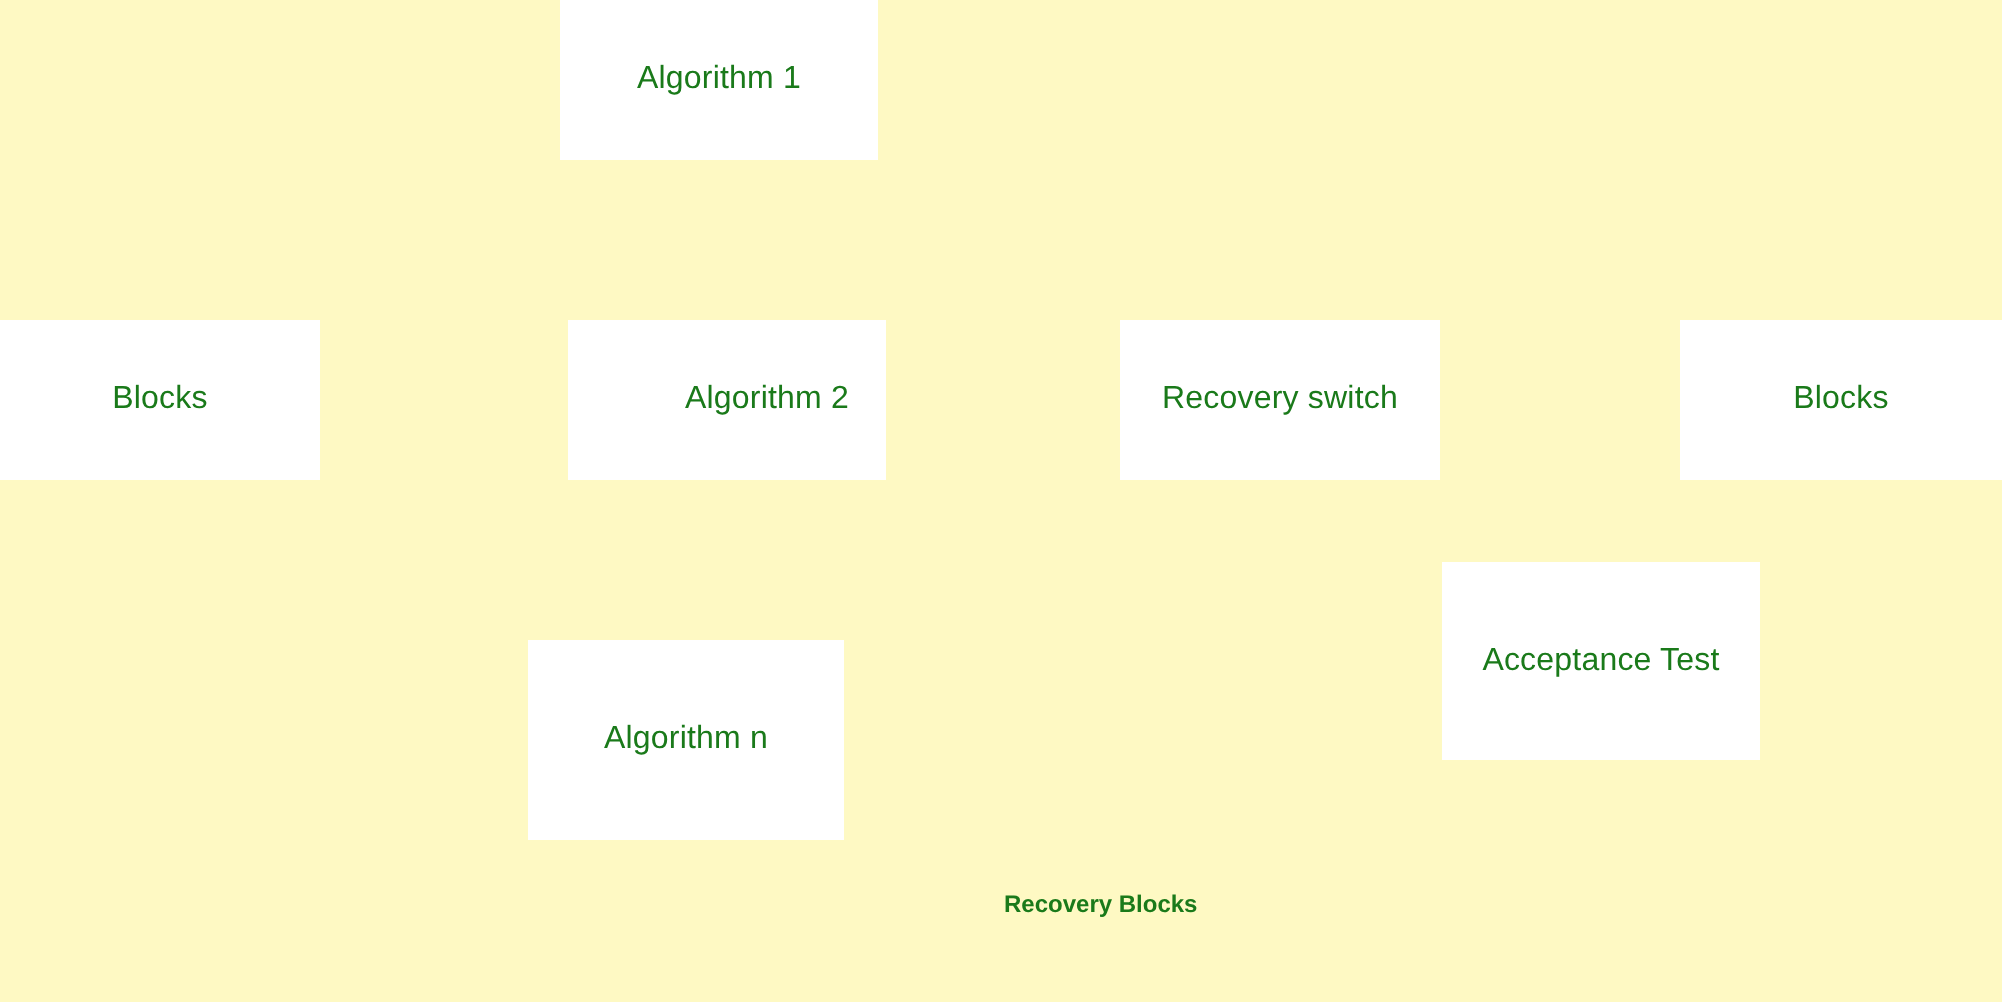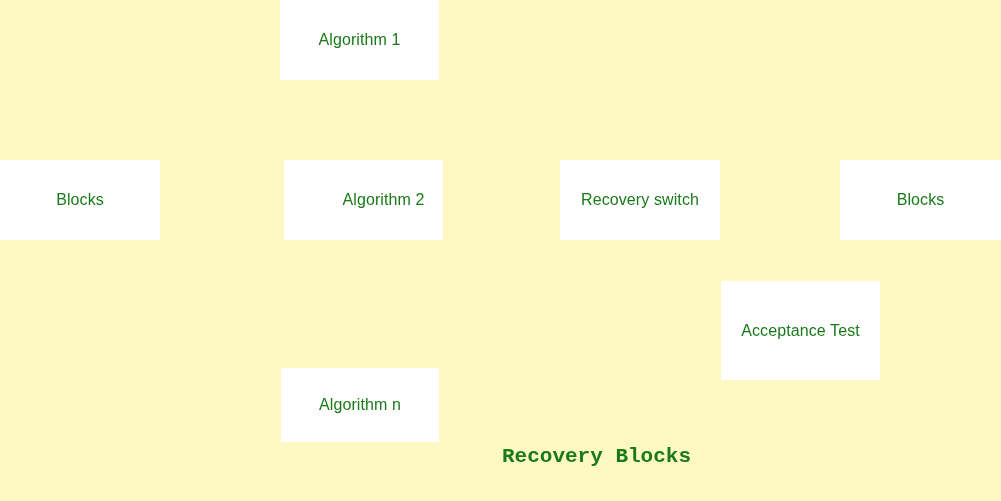--- a/index.html
+++ b/index.html
@@ -29,34 +29,34 @@
     font-family: "Liberation Sans", sans-serif;
     font-size: 16px;
     font-weight: normal;
     line-height: 1.2;
     letter-spacing: 0.1px;
     white-space: nowrap;
   }
   .caption {
     position: absolute;
     color: #1a7a1a;
-    font-family: Liberation Mono, monospace;
-    font-size: 21px;
+    font-family: Liberation Sans, sans-serif;
+    font-size: 12px;
     font-weight: bold;
     white-space: nowrap;
     letter-spacing: 0px;
   }
   
   #node-algorithm-1      { left: 280px; top: -12px;  width: 159px; height: 92px; }
   #node-input            { left: 0px;   top: 160px; width: 160px; height: 80px; }
   #node-algorithm-2      { left: 284px; top: 160px; width: 159px; height: 80px; padding-left: 40px; }
   #node-selection-switch { left: 560px; top: 160px; width: 160px; height: 80px; }
   #node-output           { left: 840px; top: 160px; width: 161px; height: 80px; }
   #node-acceptance-test  { left: 681px; top: 281px; width: 159px; height: 99px; margin-left: 40px; }
-  #node-algorithm-n      { left: 281px; top: 320px; width: 158px; height: 74px; margin-top: 48px; }
+  #node-algorithm-n      { left: 264px; top: 320px; width: 158px; height: 100px; }
   #diagram-caption       { left: 502px; top: 445px; }
   
   #node-algorithm-1 .node-label { position: relative; top: 6px; }
 </style>
 </head>
 <body>
 
 <div id="canvas">
 
   <div class="node" id="node-algorithm-1">

